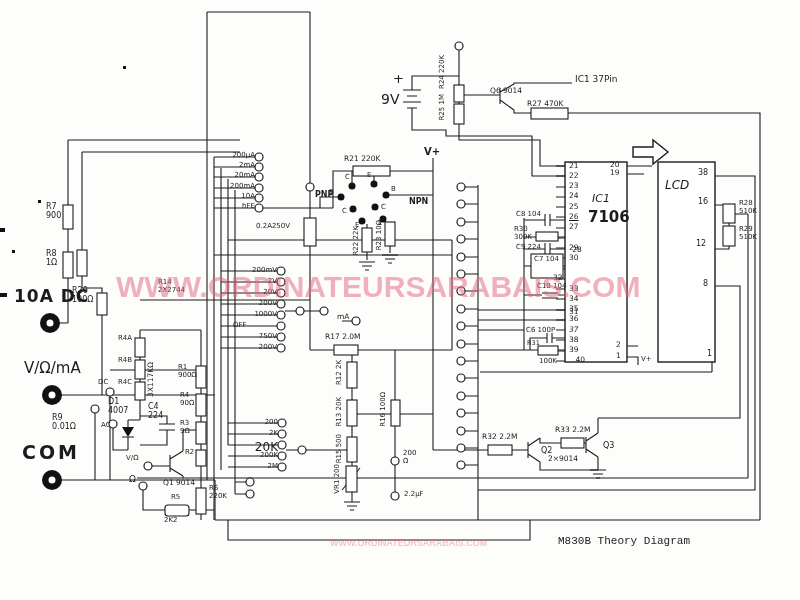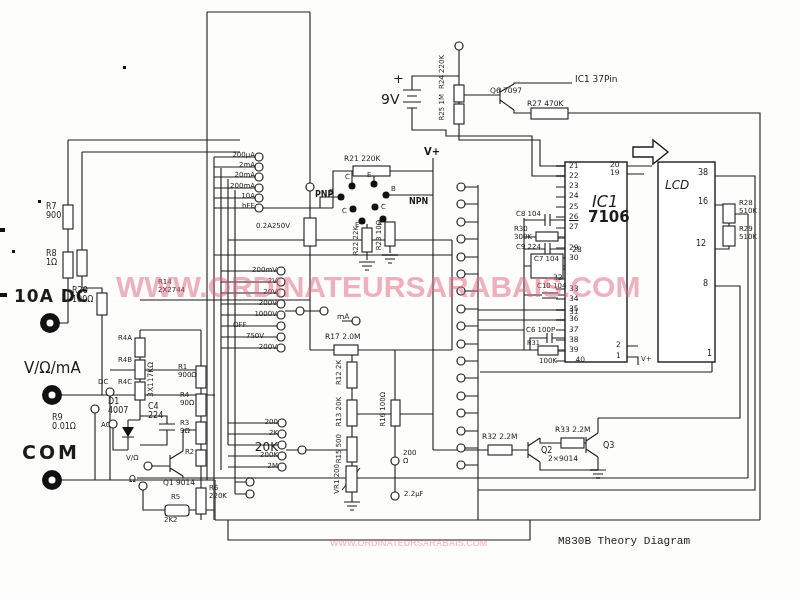--- a/index.html
+++ b/index.html
@@ -261,21 +261,21 @@
 <span class="lb" style="left:355px;top:222px;font-size:7px">E</span>
 <span class="lb" style="left:378px;top:220px;font-size:7px">E</span>
 <span class="lb vt" style="left:353px;top:226px;font-size:7px">R22 22K</span>
 <span class="lb vt" style="left:376px;top:220px;font-size:7px">R23 10Ω</span>
 <span class="lb" style="left:424px;top:146px;font-size:10px;font-weight:bold">V+</span>
 
 <span class="lb" style="left:393px;top:72px;font-size:13px">+</span>
 <span class="lb" style="left:381px;top:92px;font-size:14px">9V</span>
 <span class="lb vt" style="left:439px;top:55px;font-size:7px">R24 220K</span>
 <span class="lb vt" style="left:439px;top:94px;font-size:7px">R25 1M</span>
-<span class="lb" style="left:490px;top:87px;font-size:7.5px">Q6 7097</span>
+<span class="lb" style="left:490px;top:87px;font-size:7.5px">Q6 9014</span>
 <span class="lb" style="left:575px;top:74px;font-size:9px">IC1 37Pin</span>
 <span class="lb" style="left:527px;top:100px;font-size:7.5px">R27 470K</span>
 
 <span class="lb" style="left:325px;top:333px;font-size:7.5px">R17 2.0M</span>
 <span class="lb vt" style="left:336px;top:360px;font-size:7px">R12 2K</span>
 <span class="lb vt" style="left:336px;top:397px;font-size:7px">R13 20K</span>
 <span class="lb vt" style="left:336px;top:434px;font-size:7px">R15 500</span>
 <span class="lb vt" style="left:334px;top:464px;font-size:7px">VR1 200</span>
 <span class="lb vt" style="left:380px;top:392px;font-size:7px">R16 100Ω</span>
 <span class="lb" style="left:403px;top:450px;font-size:7px">200
@@ -291,21 +291,21 @@
 <span class="lb" style="left:516px;top:211px;font-size:7px">C8 104</span>
 <span class="lb" style="left:514px;top:226px;font-size:7px">R30
 300K</span>
 <span class="lb" style="left:516px;top:244px;font-size:7px">C9 224</span>
 <span class="lb" style="left:534px;top:256px;font-size:7px">C7 104</span>
 <span class="lb" style="left:537px;top:283px;font-size:7px">C10 104</span>
 <span class="lb" style="left:526px;top:327px;font-size:7px">C6 100P</span>
 <span class="lb" style="left:527px;top:340px;font-size:6.5px">R31</span>
 <span class="lb" style="left:539px;top:358px;font-size:7px">100K</span>
 
-<span class="lb" style="left:592px;top:193px;font-size:16px;font-style:italic">IC1</span>
+<span class="lb" style="left:592px;top:193px;font-size:11px;font-style:italic">IC1</span>
 <span class="lb" style="left:588px;top:209px;font-size:15px;font-weight:bold">7106</span>
 <span class="lb" style="left:665px;top:179px;font-size:12px;font-style:italic">LCD</span>
 <span class="lb" style="left:698px;top:169px">38</span>
 <span class="lb" style="left:698px;top:198px">16</span>
 <span class="lb" style="left:696px;top:240px">12</span>
 <span class="lb" style="left:703px;top:280px">8</span>
 <span class="lb" style="left:707px;top:350px">1</span>
 <span class="lb" style="left:641px;top:356px;font-size:7px">V+</span>
 <span class="lb" style="left:739px;top:200px;font-size:7px">R28
 510K</span>
@@ -320,21 +320,21 @@
       <span class="lb" style="left: 213px; top: 192.8px; width: 42px; text-align: right; font-size: 7px;">10A</span>
       <span class="lb" style="left: 213px; top: 203px; width: 42px; text-align: right; font-size: 7px;">hFE</span>
     </div>
 <div class="pinlist">
       <span class="lb" style="left: 233px; top: 267px; width: 44px; text-align: right; font-size: 7px;">200mV</span>
       <span class="lb" style="left: 233px; top: 278px; width: 44px; text-align: right; font-size: 7px;">2V</span>
       <span class="lb" style="left: 233px; top: 289px; width: 44px; text-align: right; font-size: 7px;">20V</span>
       <span class="lb" style="left: 233px; top: 300px; width: 44px; text-align: right; font-size: 7px;">200V</span>
       <span class="lb" style="left: 233px; top: 311px; width: 44px; text-align: right; font-size: 7px;">1000V</span>
       <span class="lb" style="left: 233px; top: 322px; width: 44px; text-align: left; font-size: 7px;">OFF</span>
-      <span class="lb" style="left: 233px; top: 333px; width: 44px; text-align: center; font-size: 7px;">750V</span>
+      <span class="lb" style="left: 233px; top: 333px; width: 44px; text-align: right; font-size: 7px;">750V</span>
       <span class="lb" style="left: 233px; top: 344px; width: 44px; text-align: right; font-size: 7px;">200V</span>
     </div>
 <div class="pinlist">
       <span class="lb" style="left: 238px; top: 419px; width: 40px; text-align: right; font-size: 7px;">200</span>
       <span class="lb" style="left: 238px; top: 430px; width: 40px; text-align: right; font-size: 7px;">2K</span>
       <span class="lb" style="left: 238px; top: 441px; width: 40px; text-align: right; font-size: 12px;">20K</span>
       <span class="lb" style="left: 238px; top: 452px; width: 40px; text-align: right; font-size: 7px;">200K</span>
       <span class="lb" style="left: 238px; top: 463px; width: 40px; text-align: right; font-size: 7px;">2M</span>
     </div>
 <div class="pinlist">

